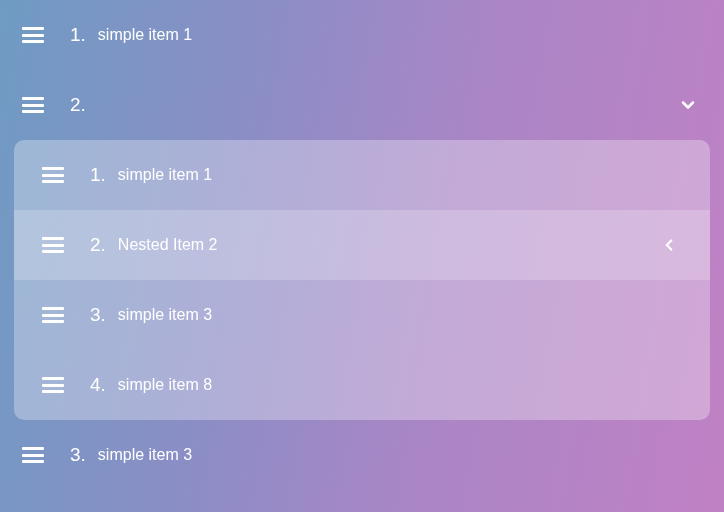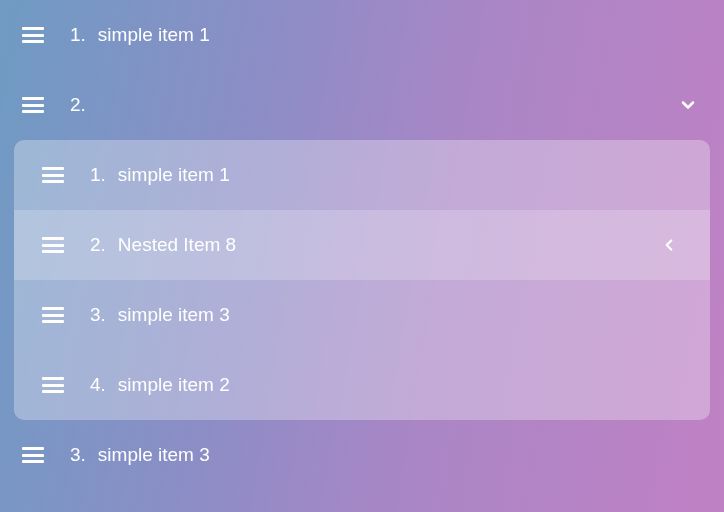--- a/index.html
+++ b/index.html
@@ -11,21 +11,21 @@
   }
   .root { padding: 0; }
   .row {
     display: flex;
     align-items: center;
     height: 70px;
     padding: 0 22px;
   }
   .row .handle { flex: 0 0 auto; display: flex; align-items: center; }
   .row .num { margin-left: 26px; font-size: 19px; font-weight: 400; }
-  .row .label { margin-left: 12px; font-size: 19px; font-weight: 400; }
+  .row .label { margin-left: 12px; font-size: 16px; font-weight: 400; }
   .row .spacer { flex: 1; }
   .row .chev { flex: 0 0 auto; display: flex; align-items: center; padding-right: 4px; }
 
   .hamburger {
     width: 22px; height: 16px;
     display: flex; flex-direction: column; justify-content: space-between;
   }
   .hamburger span {
     display: block; height: 3px; width: 100%;
     background: #fff; border-radius: 1px;
@@ -95,21 +95,21 @@
 
     <div class="row highlight">
       <div class="handle">
         <div class="hamburger">
             <span></span>
             <span></span>
             <span></span>
           </div>
       </div>
       <div class="num">2.</div>
-      <div class="label">Nested Item 8</div>
+      <div class="label">Nested Item 2</div>
       <div class="spacer"></div>
       <div class="chev">
         <svg width="18" height="18" viewBox="0 0 24 24" fill="none" stroke="#fff" stroke-width="3" stroke-linecap="round" stroke-linejoin="round">
             <polyline points="15 18 9 12 15 6"></polyline>
           </svg>
       </div>
     </div>
 
     <div class="row">
       <div class="handle">
@@ -126,21 +126,21 @@
 
     <div class="row">
       <div class="handle">
         <div class="hamburger">
             <span></span>
             <span></span>
             <span></span>
           </div>
       </div>
       <div class="num">4.</div>
-      <div class="label">simple item 2</div>
+      <div class="label">simple item 8</div>
       <div class="spacer"></div>
     </div>
 
   </div>
 
   <div class="row">
     <div class="handle">
       <div class="hamburger">
           <span></span>
           <span></span>

